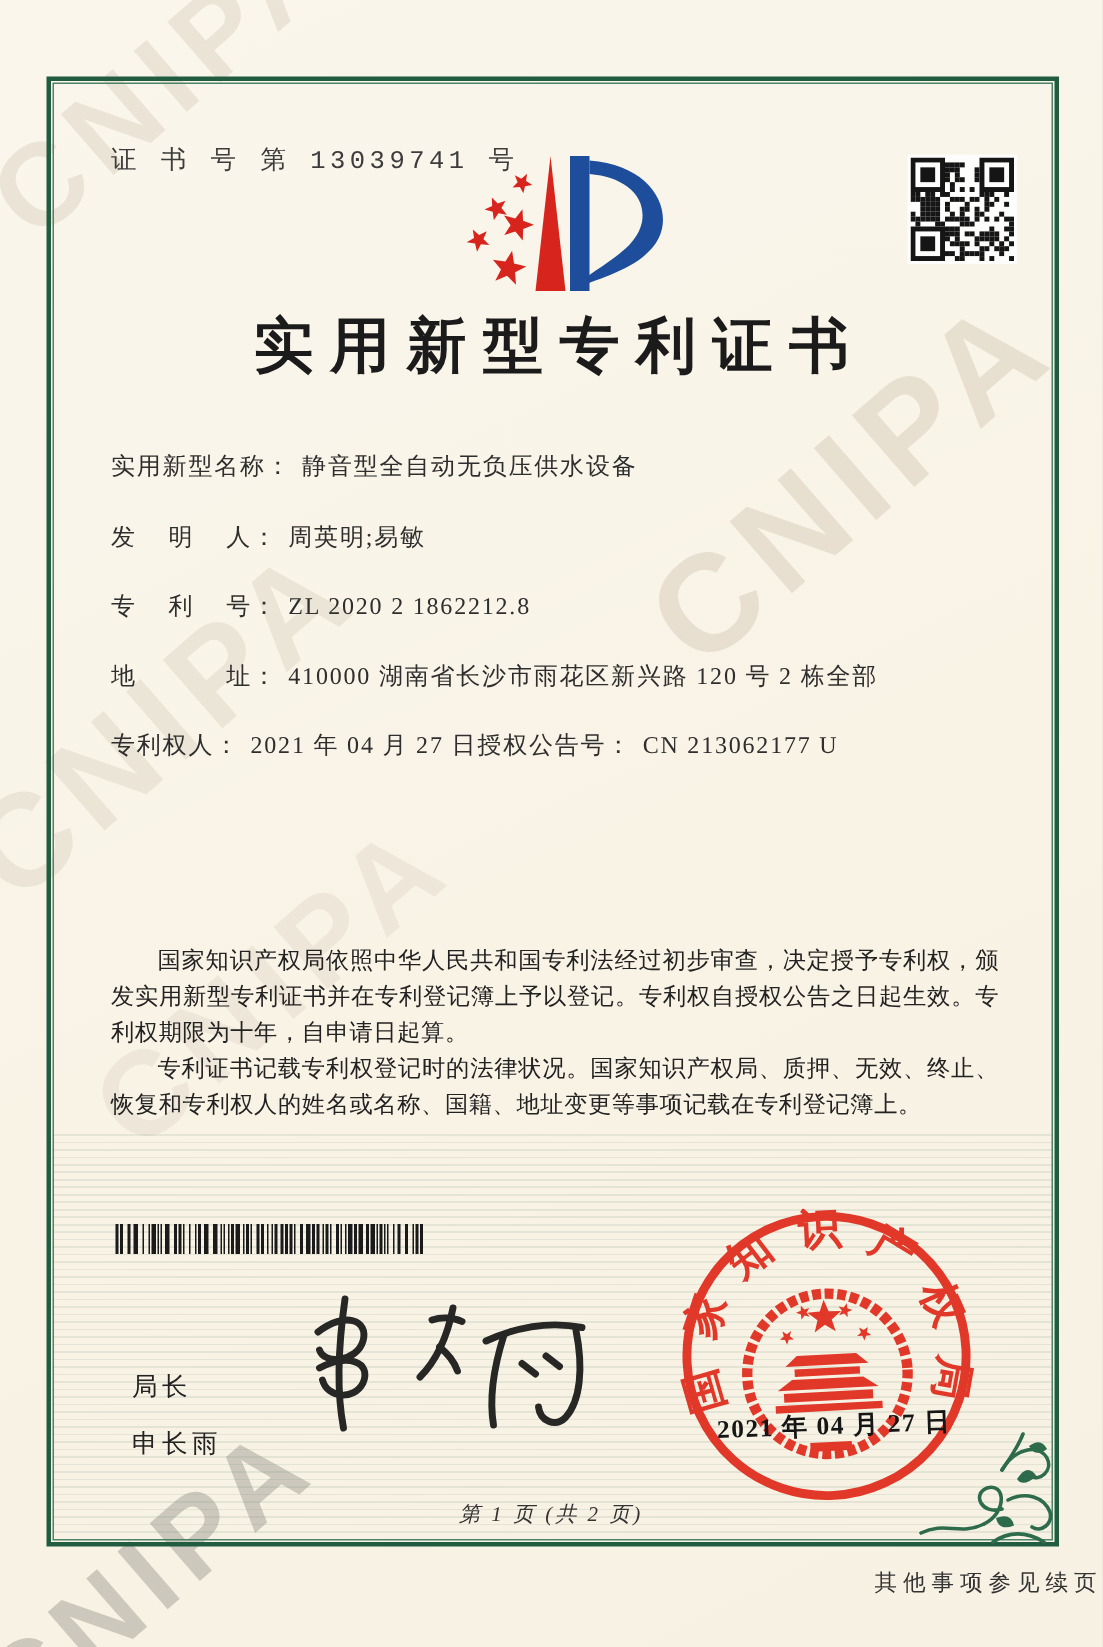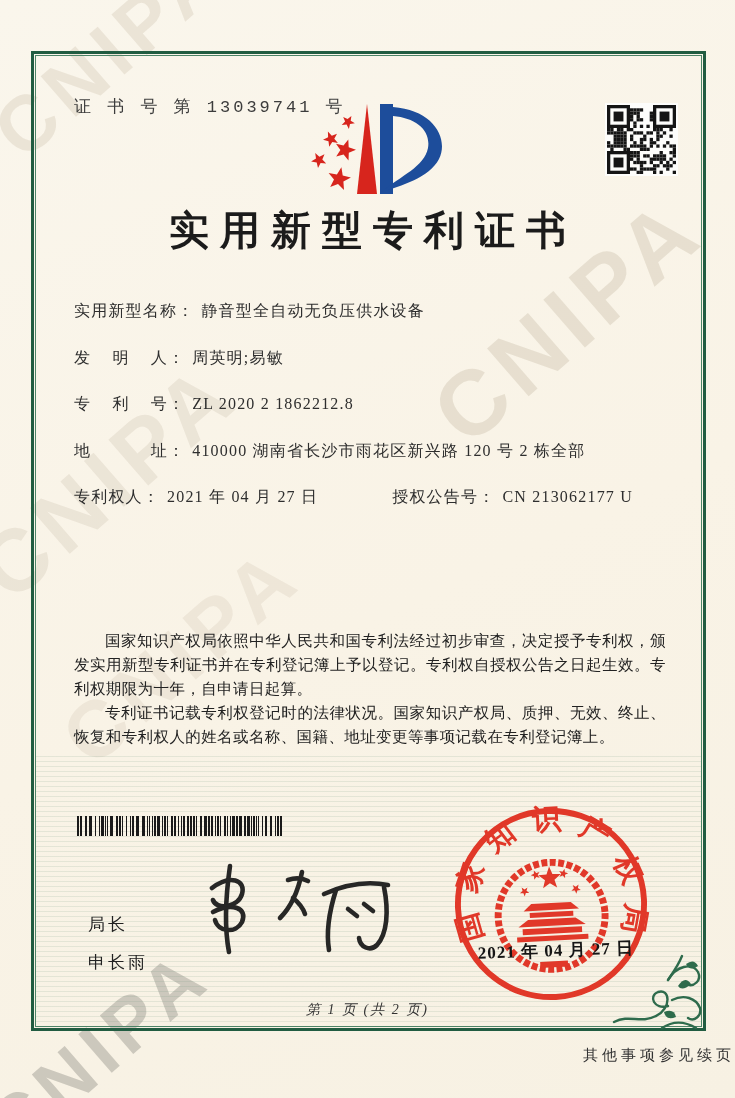--- a/index.html
+++ b/index.html
@@ -30,21 +30,21 @@
   .logo{position:absolute;left:290px;top:101px;width:156px;height:96px;}
   .qr{position:absolute;left:605px;top:103px;width:69px;height:69px;background:#fdfdfb;padding:2px;}
   .title{position:absolute;left:0;right:0;top:203px;text-align:center;
          font-size:40px;font-weight:bold;letter-spacing:11px;text-indent:11px;color:#1b1b1b;}
   .fields{position:absolute;left:74px;top:301px;font-size:16px;color:#2e2e2e;}
   .f-row{margin-bottom:24.5px;letter-spacing:1.2px;white-space:nowrap;height:22px;}
   .f-label{display:inline-block;width:94px;text-align:justify;text-align-last:justify;}
   .f-label.natural{width:auto;text-align-last:auto;}
   .f-colon{margin-right:7px;}
   .grant-row{margin-top:4px;}
-  .grant-no{margin-left:74px;text-align:right;}
+  .grant-no{text-align:right;}
   .body-text{position:absolute;left:74px;top:629px;width:592px;font-size:15.5px;
              line-height:24px;text-align:justify;letter-spacing:.4px;color:#222;}
   .body-text p{margin:0;text-indent:2em;}
   .barcode{position:absolute;left:75px;top:816px;width:210px;height:20px;}
   .sig-block{position:absolute;left:88px;top:879px;font-size:17px;letter-spacing:3px;color:#222;
              font-family:"Liberation Sans","DejaVu Sans",sans-serif;}
   .sig-block .sig-title{margin-bottom:15px;margin-top:34px;}
   .sig-svg{position:absolute;left:196px;top:854px;}
   .seal{position:absolute;left:452px;top:805px;width:198px;height:198px;
         transform:rotate(-3deg);opacity:.95;}

